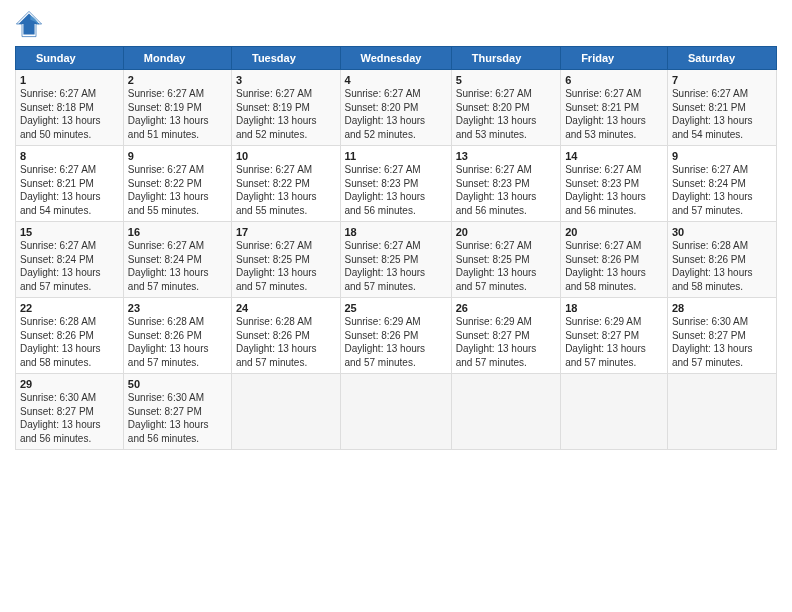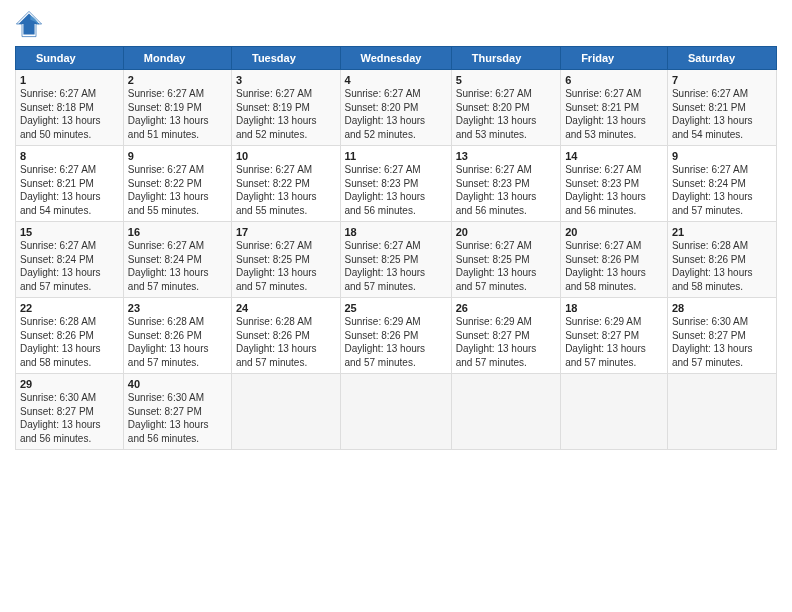--- a/index.html
+++ b/index.html
@@ -210,21 +210,21 @@
           </td>
           <td>
             <span class="day-num">20</span>
             <div class="day-info">Sunrise: 6:27 AM<br>Sunset: 8:25 PM<br>Daylight: 13 hours<br>and 57 minutes.</div>
           </td>
           <td>
             <span class="day-num">20</span>
             <div class="day-info">Sunrise: 6:27 AM<br>Sunset: 8:26 PM<br>Daylight: 13 hours<br>and 58 minutes.</div>
           </td>
           <td>
-            <span class="day-num">21</span>
+            <span class="day-num">30</span>
             <div class="day-info">Sunrise: 6:28 AM<br>Sunset: 8:26 PM<br>Daylight: 13 hours<br>and 58 minutes.</div>
           </td>
         </tr>
         <tr>
           <td>
             <span class="day-num">22</span>
             <div class="day-info">Sunrise: 6:28 AM<br>Sunset: 8:26 PM<br>Daylight: 13 hours<br>and 58 minutes.</div>
           </td>
           <td>
             <span class="day-num">23</span>
@@ -250,21 +250,21 @@
             <span class="day-num">28</span>
             <div class="day-info">Sunrise: 6:30 AM<br>Sunset: 8:27 PM<br>Daylight: 13 hours<br>and 57 minutes.</div>
           </td>
         </tr>
         <tr>
           <td>
             <span class="day-num">29</span>
             <div class="day-info">Sunrise: 6:30 AM<br>Sunset: 8:27 PM<br>Daylight: 13 hours<br>and 56 minutes.</div>
           </td>
           <td>
-            <span class="day-num">40</span>
+            <span class="day-num">50</span>
             <div class="day-info">Sunrise: 6:30 AM<br>Sunset: 8:27 PM<br>Daylight: 13 hours<br>and 56 minutes.</div>
           </td>
           <td class="empty-cell"></td>
           <td class="empty-cell"></td>
           <td class="empty-cell"></td>
           <td class="empty-cell"></td>
           <td class="empty-cell"></td>
         </tr>
       </tbody>
   </table>

